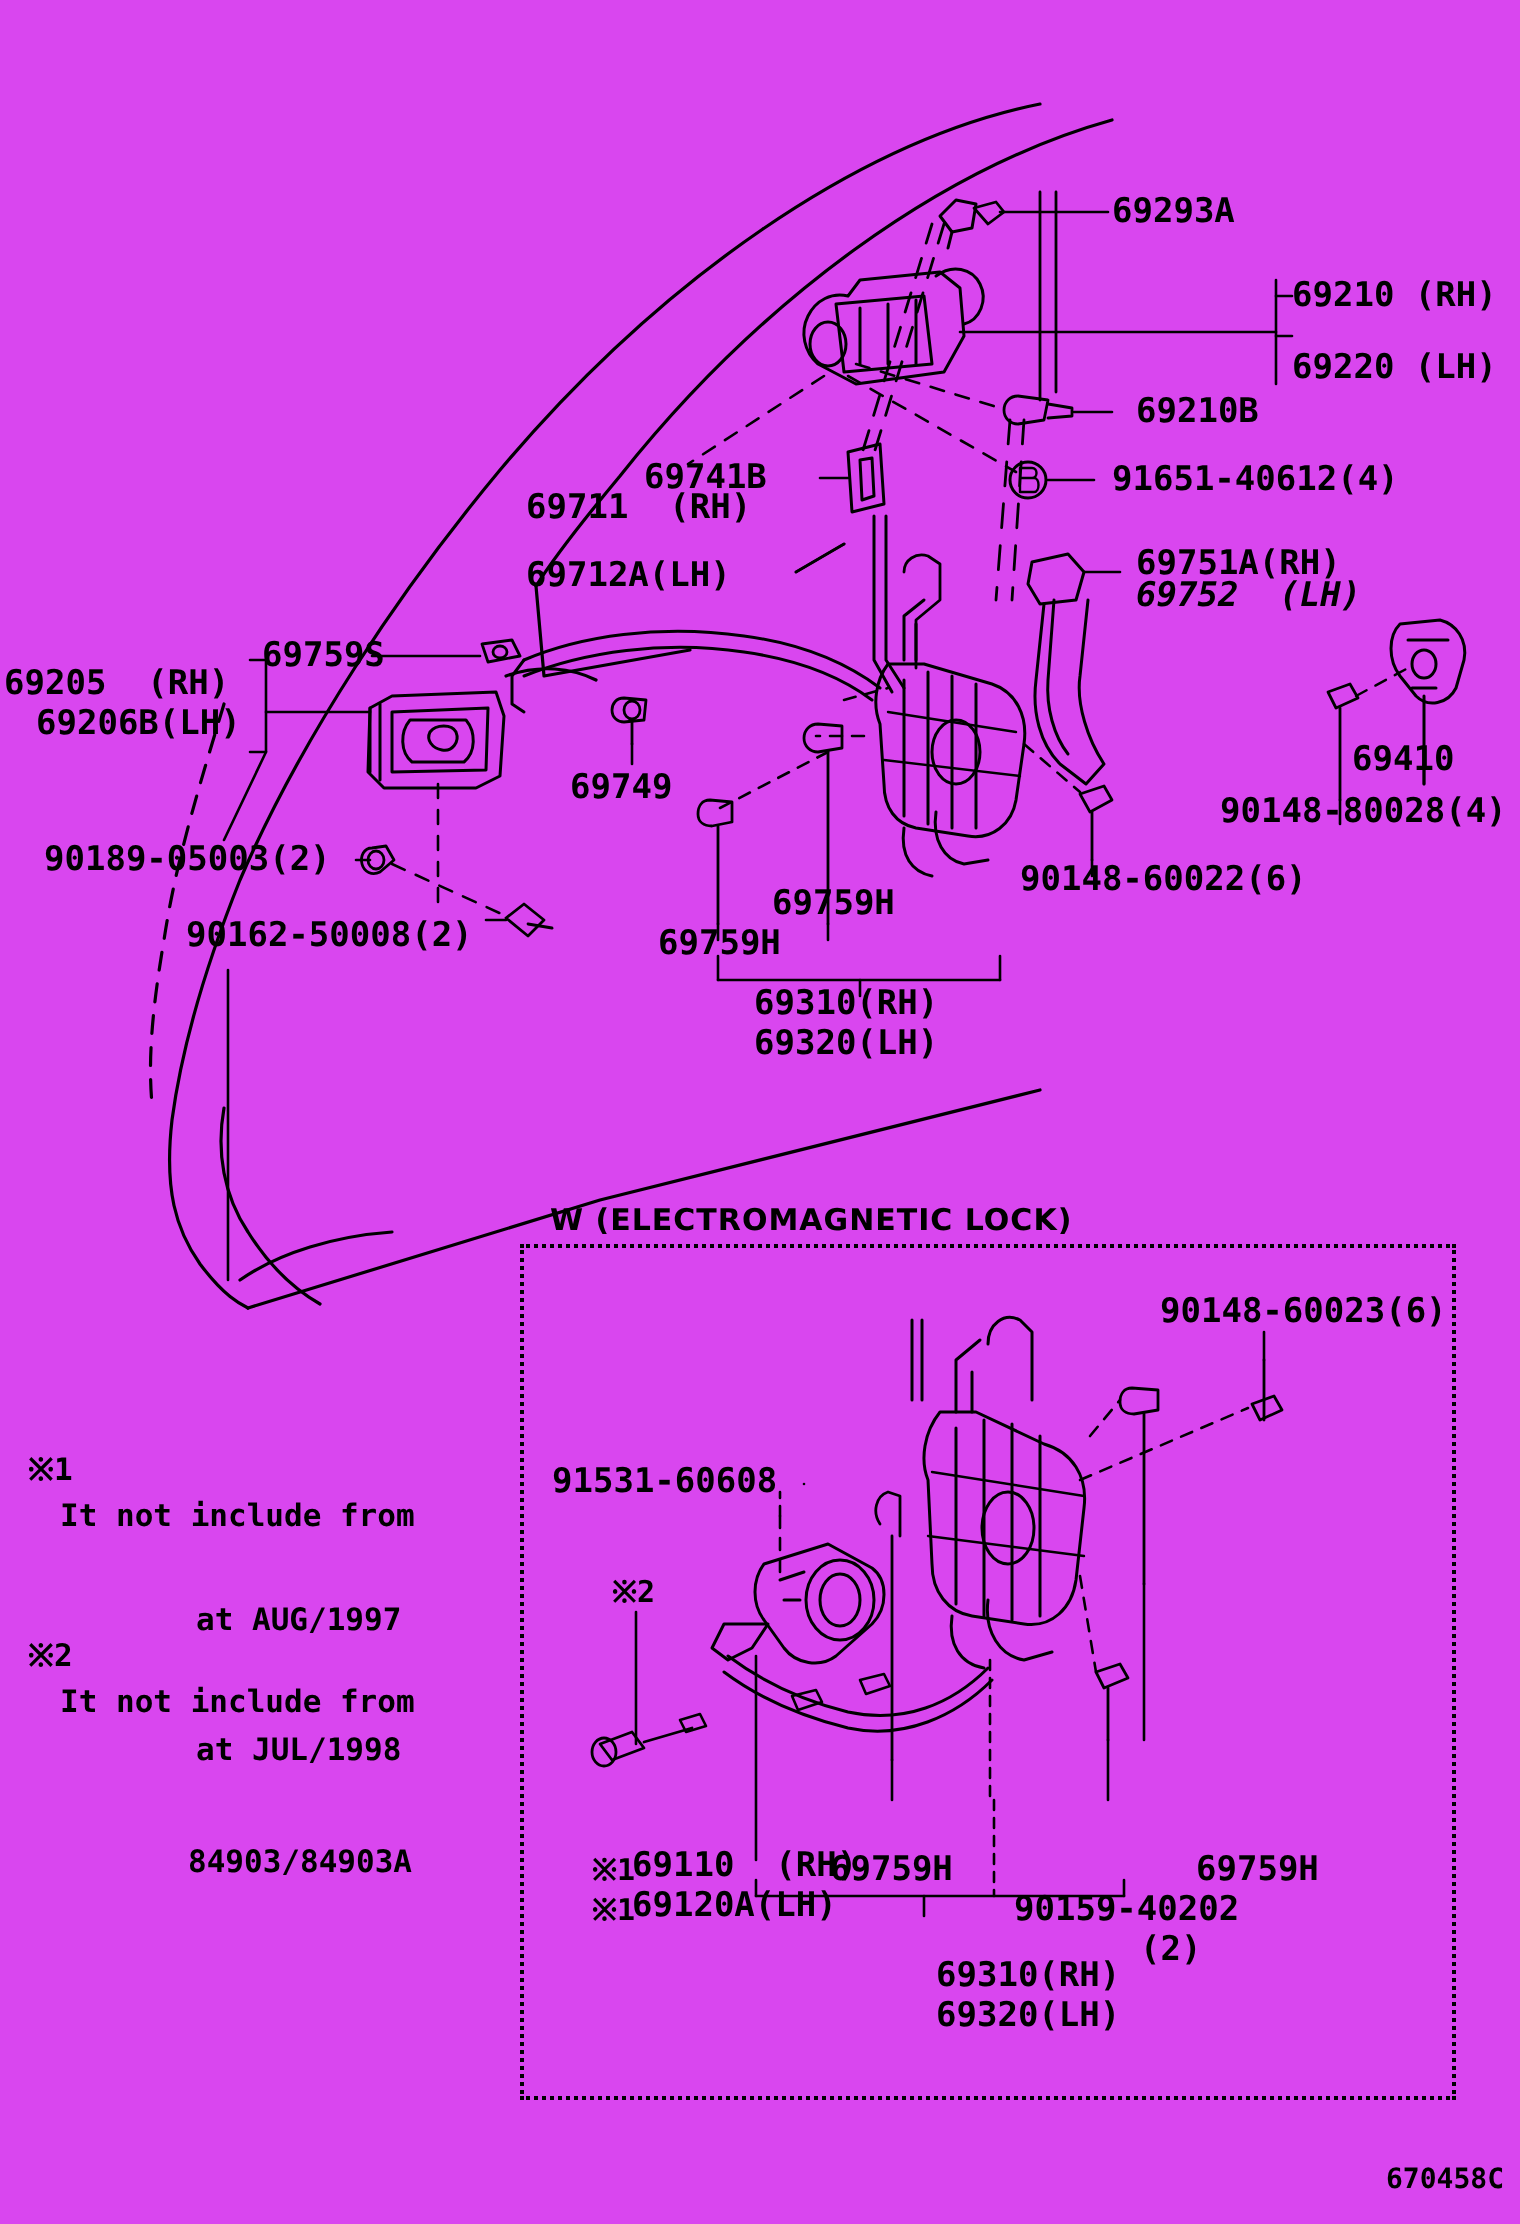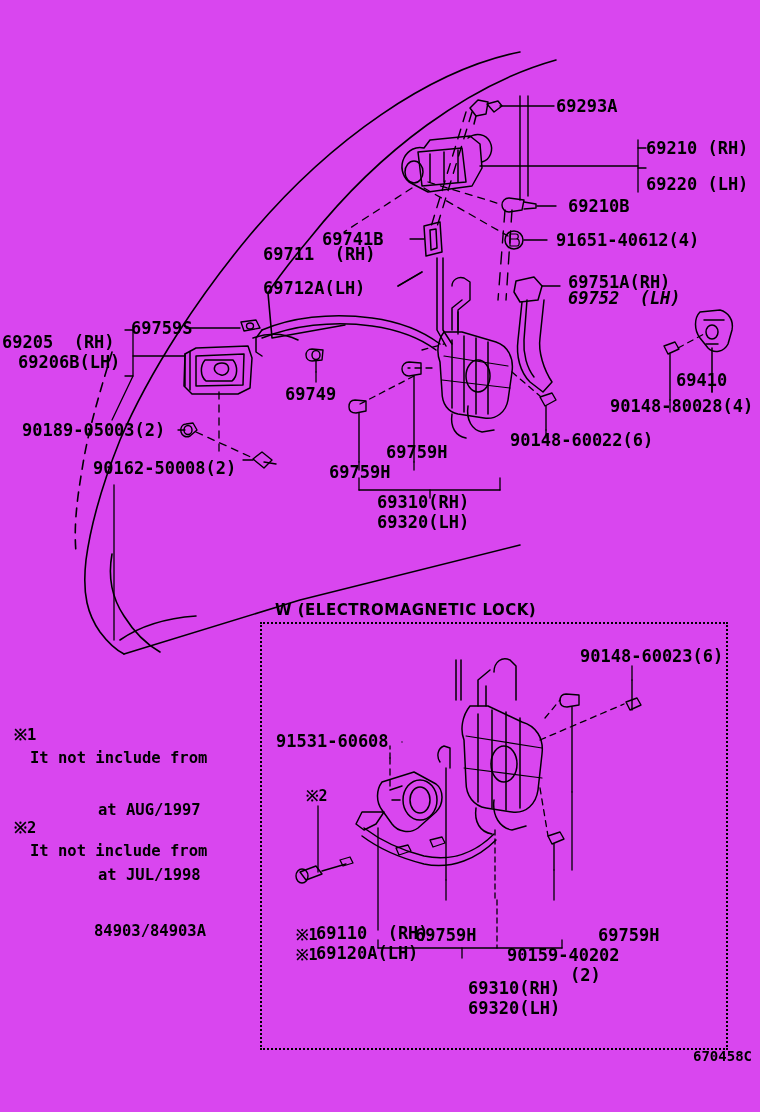--- a/index.html
+++ b/index.html
@@ -442,15 +442,15 @@
 
   <div class="note" style="left:14px;  top:722px;">※1</div>
   <div class="note" style="left:30px;  top:745px;">It not include from</div>
   <div class="note" style="left:98px;  top:769px;margin-top:28px;">at AUG/1997</div>
 
   <div class="note" style="left:14px;  top:815px;">※2</div>
   <div class="note" style="left:30px;  top:838px;">It not include from</div>
   <div class="note" style="left:98px;  top:862px;text-align:center;">at JUL/1998</div>
   <div class="note" style="left:94px;  top:918px;">84903/84903A</div>
 
-  <div class="corner-code" style="left:693px; top:1048px;">670458C</div>
+  <div class="corner-code" style="left:693px; top:1082px;">670458C</div>
 
 </div>
 
 </body></html>

